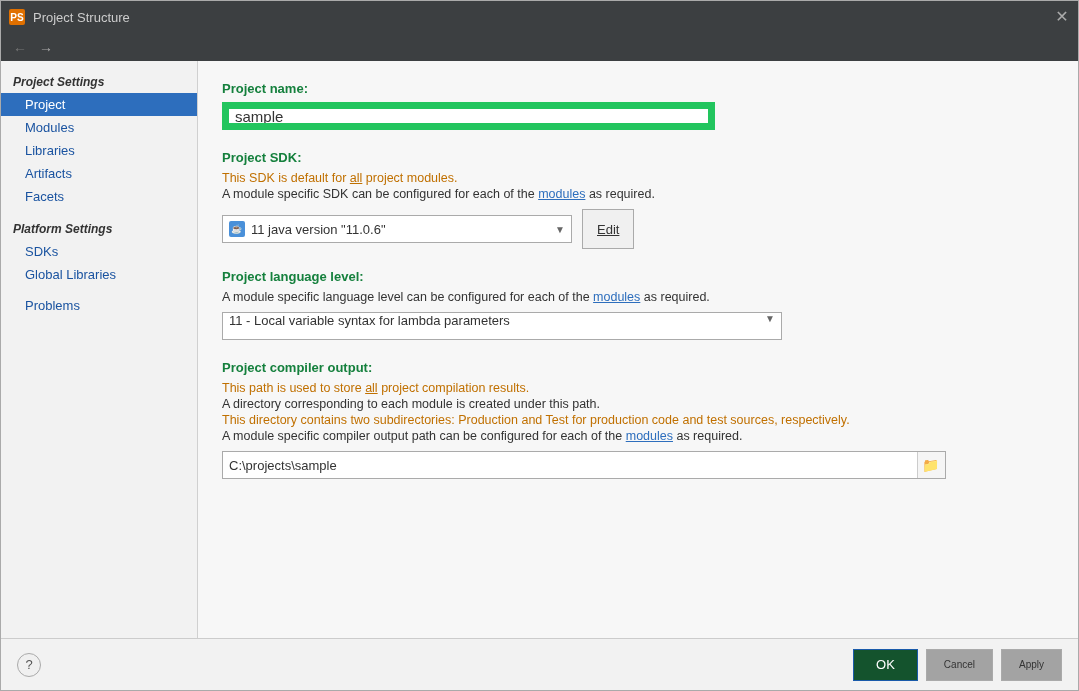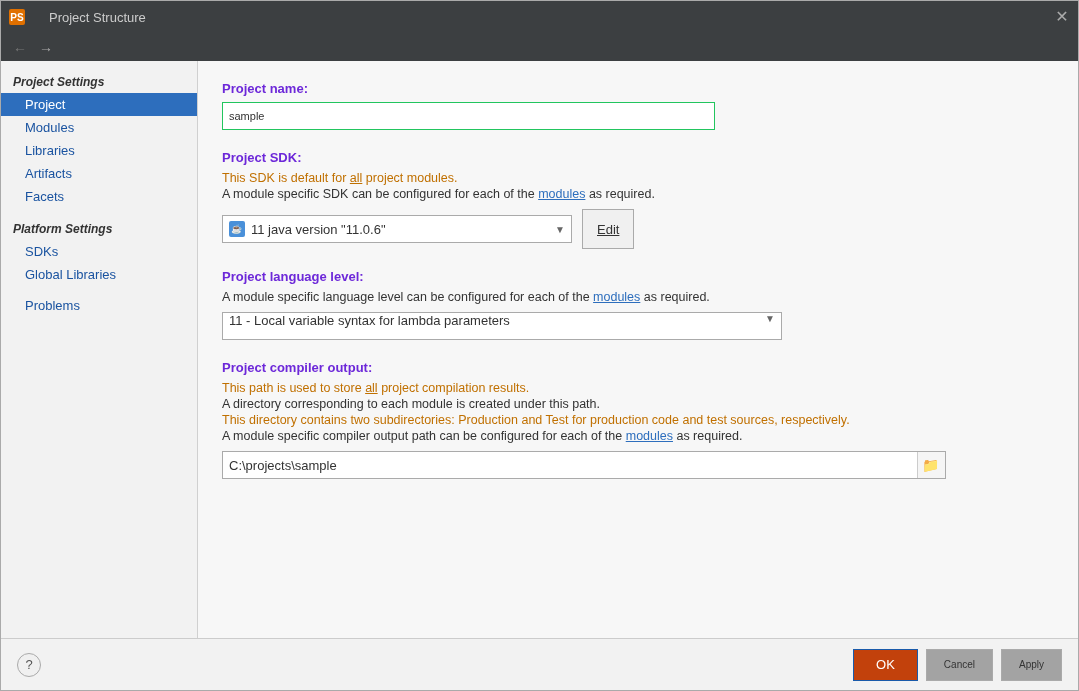--- a/index.html
+++ b/index.html
@@ -26,21 +26,21 @@
       color: #bbb;
       display: flex;
       align-items: center;
       padding: 4px 8px;
       height: 32px;
       justify-content: space-between;
     }
     .title-bar-left {
       display: flex;
       align-items: flex-end;
-      gap: 24px;
+      gap: 8px;
     }
     .title-icon {
       width: 16px;
       height: 16px;
       background: #e07000;
       border-radius: 2px;
       display: flex;
       align-items: center;
       justify-content: center;
       font-size: 10px;
@@ -113,30 +113,30 @@
     }
     .content-area {
       flex: 1;
       background: #f7f7f7;
       padding: 20px 24px;
       overflow-y: auto;
     }
     .field-label {
       font-weight: bold;
       font-size: 13px;
-      color: #6d28d9;
+      color: #15803d;
       margin-bottom: 6px;
     }
     .text-input {
       width: 493px;
       height: 28px;
-      border: 1px solid #22c55e;
+      border: 7px solid #22c55e;
       background: white;
       padding: 3px 6px;
-      font-size: 11px;
+      font-size: 15px;
       color: #333;
       outline: none;
     }
     .section {
       margin-bottom: 20px;
     }
     .info-text-orange {
       color: #c07000;
       font-size: 12.5px;
       margin-bottom: 2px;
@@ -263,21 +263,21 @@
       color: #555;
       display: flex;
       align-items: center;
       justify-content: center;
     }
     .footer-right {
       display: flex;
       gap: 8px;
     }
     .btn-ok {
-      background: #c2410c;
+      background: #14532d;
       color: white;
       border: 1px solid #1a5aaa;
       padding: 5px 22px;
       cursor: pointer;
       font-size: 13px;
       height: 32px;
     }
     .btn-cancel, .btn-apply {
       background: #a3a3a3;
       color: #333;

